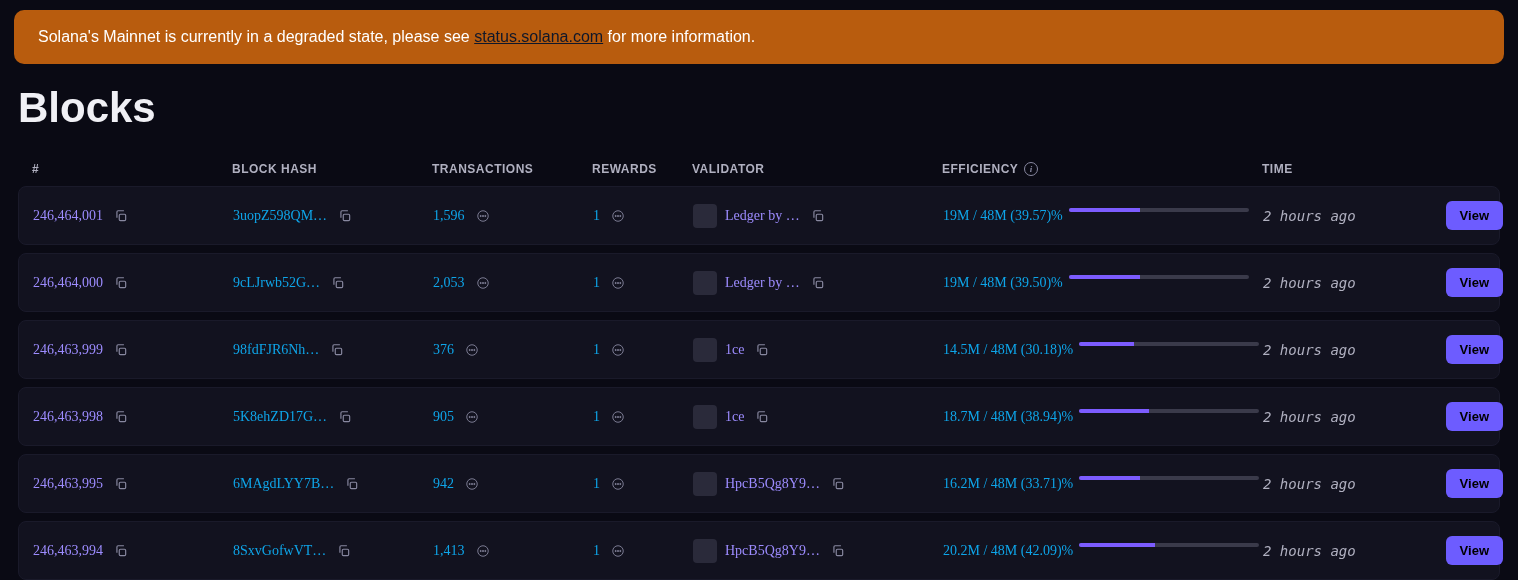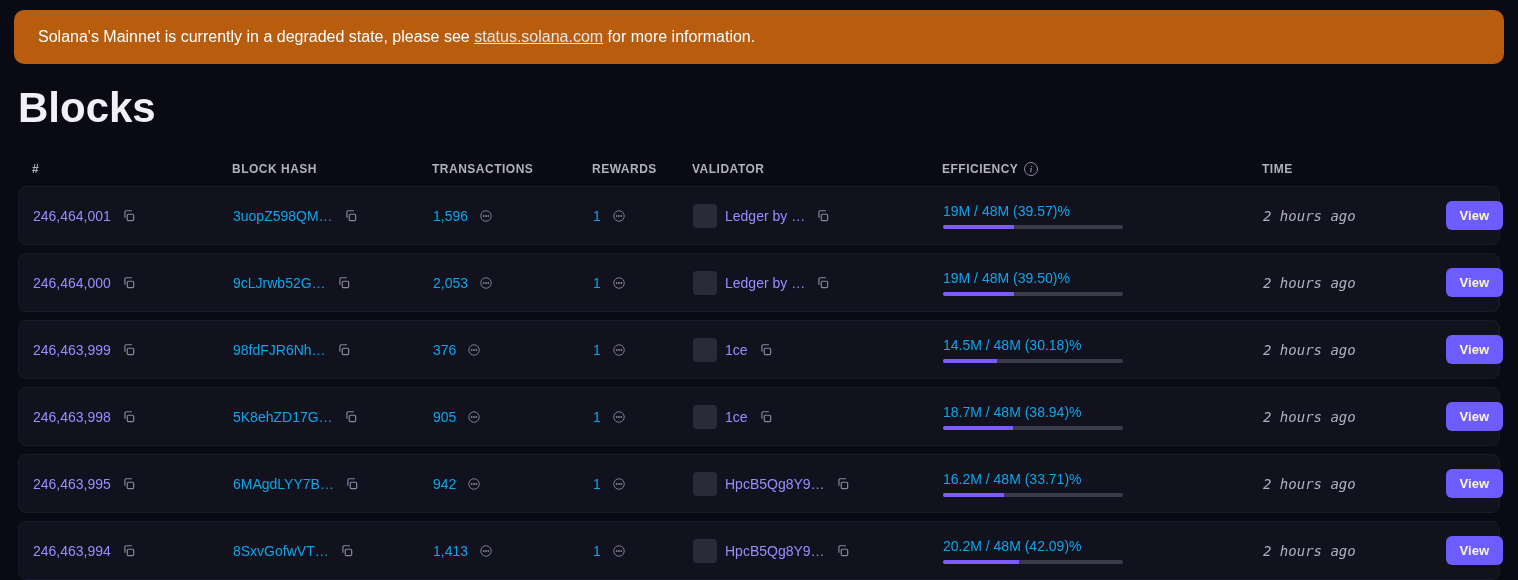--- a/index.html
+++ b/index.html
@@ -12,21 +12,21 @@
   }
   .banner {
     background: #b85c0e;
     color: #fff;
     padding: 18px 24px;
     margin: 10px 14px 20px 14px;
     border-radius: 10px;
     font-family: -apple-system, BlinkMacSystemFont, 'Segoe UI', sans-serif;
     font-size: 16px;
   }
-  .banner a { color: #e5e5e5; text-decoration: underline; }
+  .banner a { color: #0f172a; text-decoration: underline; }
   .page-title {
     font-family: -apple-system, BlinkMacSystemFont, 'Segoe UI', sans-serif;
     font-size: 42px;
     font-weight: 700;
     margin: 16px 0 20px 18px;
     color: #f0f0f5;
   }
   .table { width: 100%; padding: 0 18px; }
   .header-row {
     display: grid;
@@ -43,49 +43,49 @@
     display: grid;
     grid-template-columns: 200px 200px 160px 100px 250px 320px 140px 100px;
     align-items: center;
     padding: 14px;
     background: #12121f;
     border: 1px solid #1a1a2a;
     border-radius: 8px;
     margin-bottom: 8px;
   }
   .cell { display: flex; align-items: center; gap: 8px; }
-  .mono { font-family: Liberation Sans, sans-serif; }
+  .mono { font-family: Liberation Serif, serif; }
   .link-text { color: #9d8cff; }
   .muted { color: #0ea5e9; }
   .icon-btn {
     width: 20px; height: 20px;
     display: inline-flex; align-items: center; justify-content: center;
     color: #8888a0;
     cursor: pointer;
   }
   .icon-btn svg { width: 14px; height: 14px; }
   .validator-avatar {
     width: 24px; height: 24px;
     background: #2a2a3a;
     border-radius: 4px;
     display: inline-flex; align-items: center; justify-content: center;
     font-size: 10px;
     color: #ccc;
   }
-  .eff-wrap { display: flex; flex-direction: column; gap: 6px; }
+  .eff-wrap { display: flex; gap: 6px; }
   .eff-bar {
     width: 180px; height: 4px;
     background: #3a3a4a;
     border-radius: 2px;
     overflow: hidden;
   }
   .eff-fill { height: 100%; background: #7c5cff; }
   .view-btn {
     background: #6d5cff;
-    color: #fef9c3;
+    color: #000000;
     border: none;
     padding: 7px 14px;
     border-radius: 6px;
     font-family: -apple-system, BlinkMacSystemFont, 'Segoe UI', sans-serif;
     font-size: 13px;
     font-weight: 600;
     cursor: pointer;
   }
   .time-text {
     font-family: 'Consolas', 'Monaco', monospace;

